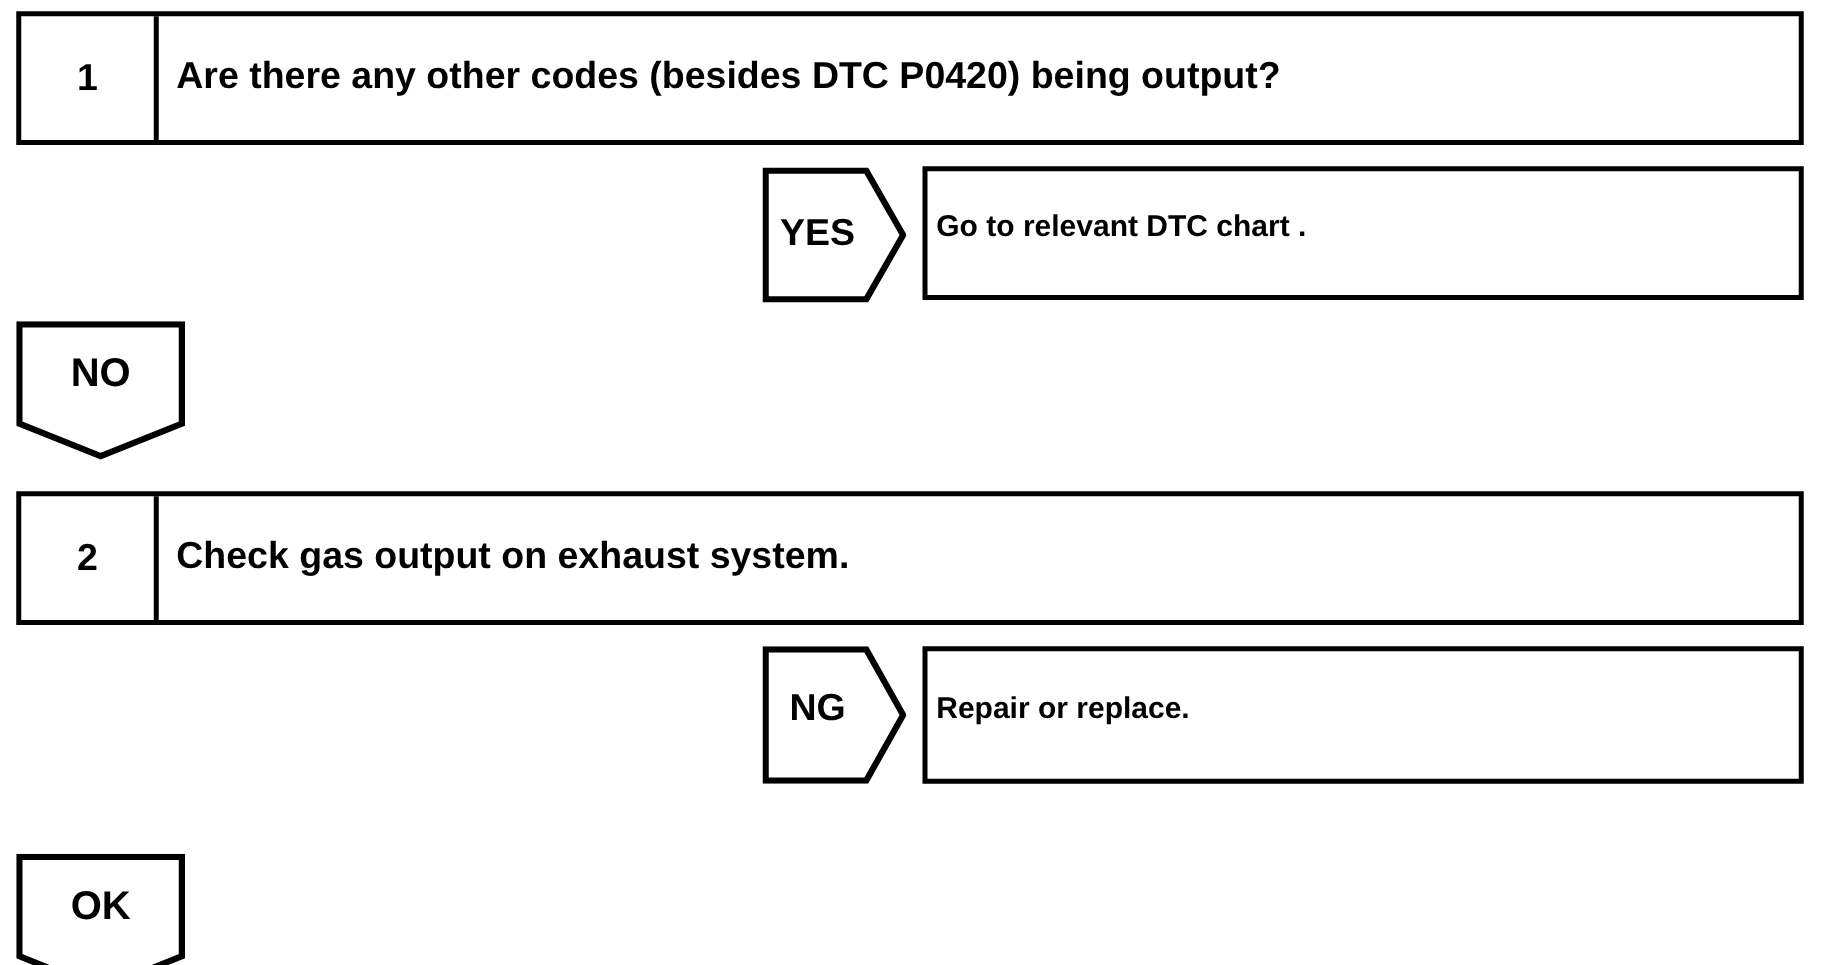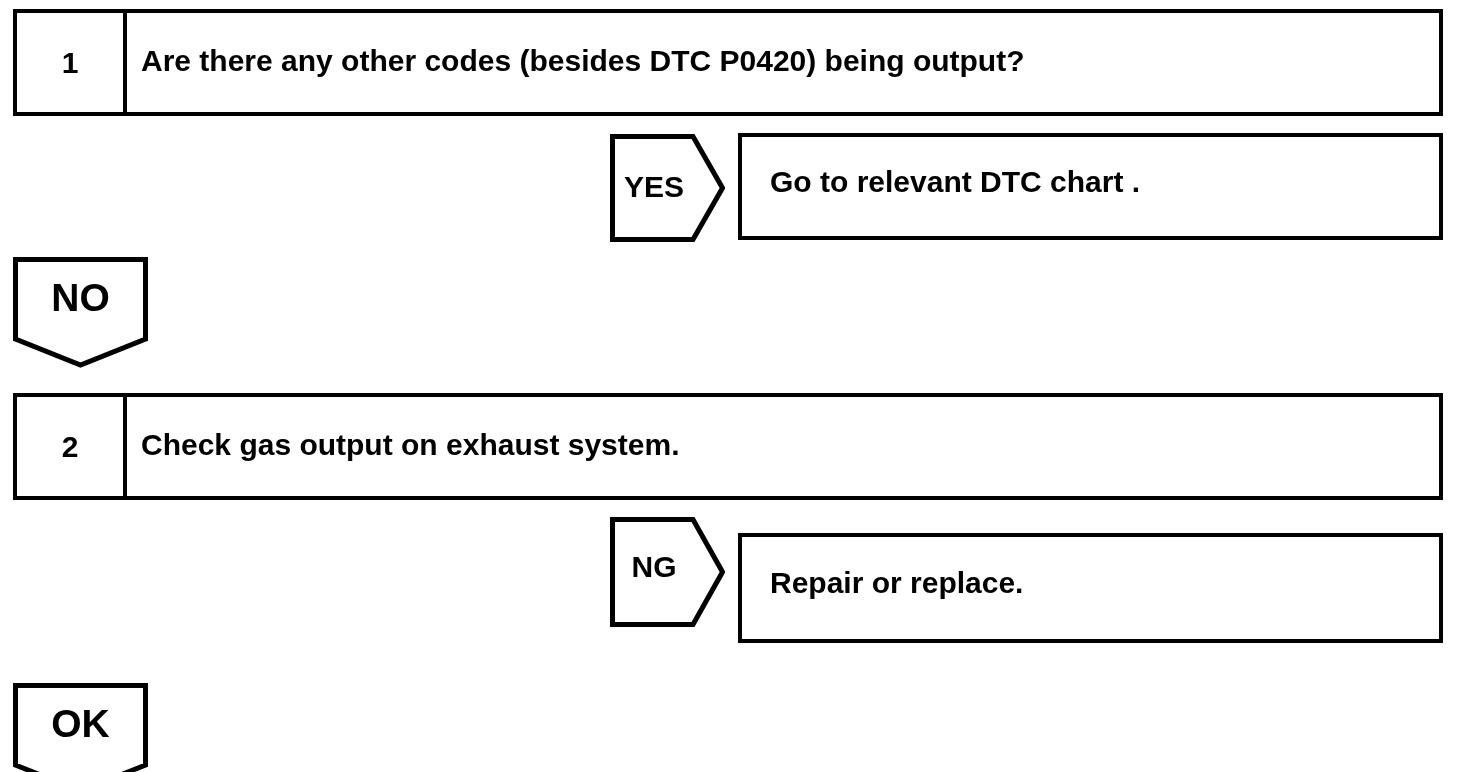--- a/index.html
+++ b/index.html
@@ -72,45 +72,45 @@
   .pos-ng  { left: 610px; top: 517px; height: 102px; }
 
   
   .result-box {
     position: absolute;
     box-sizing: border-box;
     border: 4px solid #000000;
     background: #ffffff;
     display: flex;
     align-items: center;
-    padding-left: 28px;
+    padding-left: 7px;
     padding-bottom: 10px;
-    font-size: 30px;
+    font-size: 24px;
     white-space: nowrap;
     overflow: hidden;
   }
   .pos-yes-result { left: 738px; top: 133px; width: 705px; height: 107px; }
-  .pos-ng-result  { left: 738px; top: 517px; width: 705px; height: 110px; margin-top: 16px; }
+  .pos-ng-result  { left: 738px; top: 517px; width: 705px; height: 110px; }
 
   
   .conn-tag {
     position: absolute;
     width: 135px;
     height: 112px;
   }
   .conn-tag svg { position: absolute; left: 0; top: 0; }
   .conn-tag .tag-label {
     position: absolute;
     left: 0; top: 0;
     width: 100%;
     height: 82px;
     display: flex;
     align-items: center;
     justify-content: center;
-    font-size: 39px;
+    font-size: 32px;
   }
   .pos-no { left: 13px; top: 257px; }
   .pos-ok { left: 13px; top: 643px; margin-top: 40px; }
 </style>
 </head>
 <body>
 
 <div class="canvas">
 
   <div class="step-box pos-step1">

